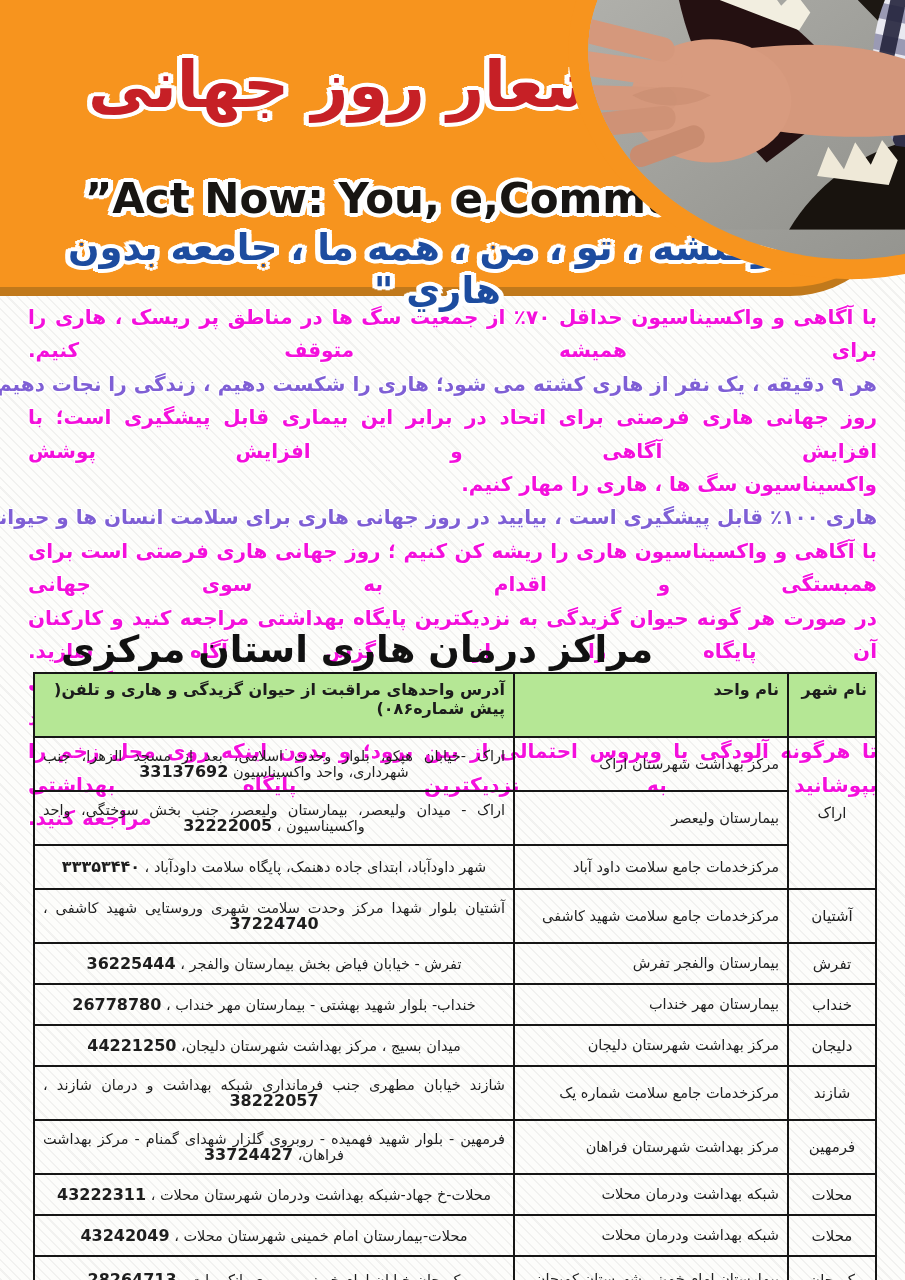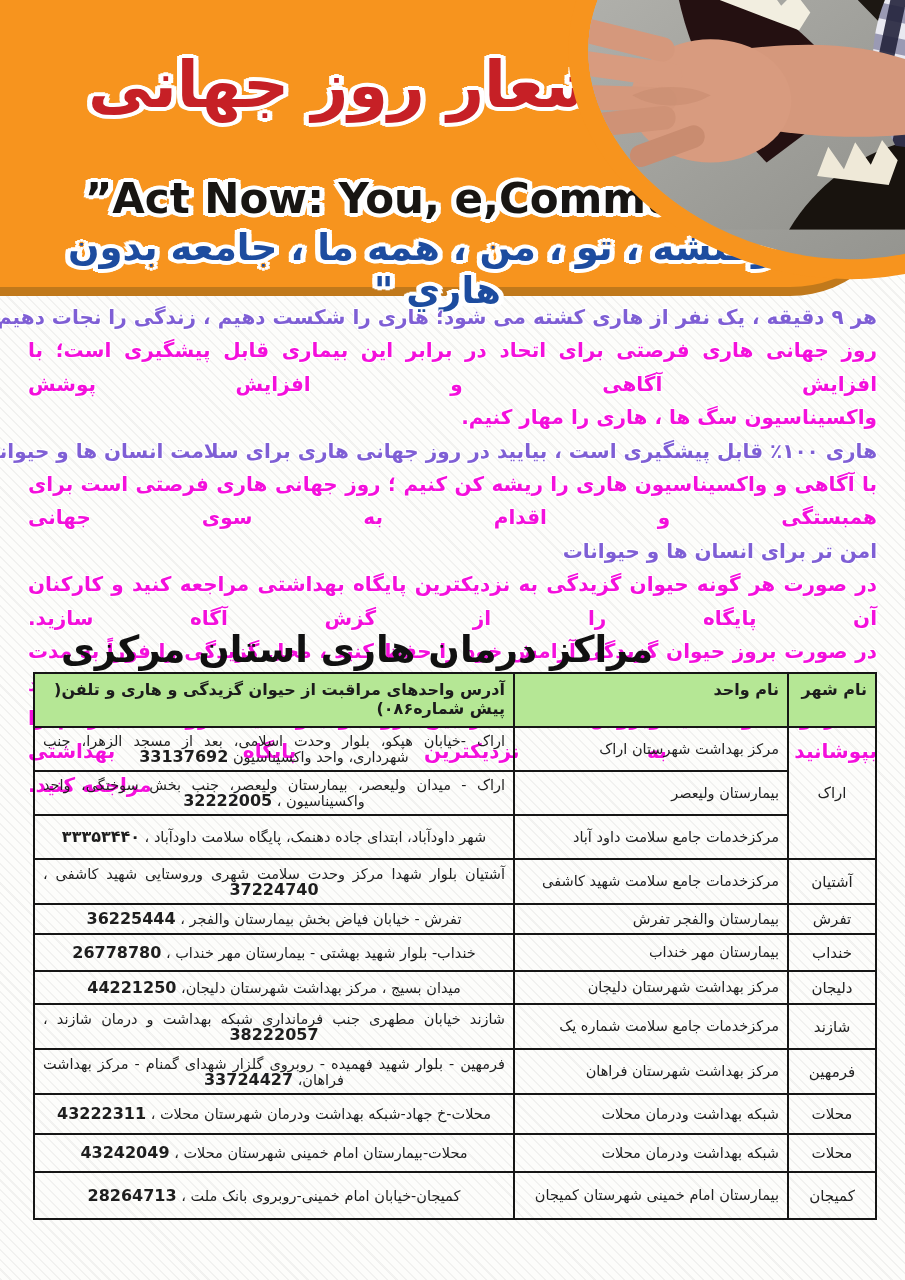--- a/index.html
+++ b/index.html
@@ -60,21 +60,21 @@
   
   .table-title{
     position:absolute; top:628px; left:0; width:714px; margin:0;
     font-size:37px; font-weight:800; color:#111; text-align:center; direction:rtl; z-index:1;
   }
   table.centers{
     position:absolute; top:672px; left:33px; width:842px;
     border-collapse:collapse; direction:rtl; z-index:2;
     table-layout:fixed;
   }
-  table.centers th, table.centers td{ border:2px solid #161616; padding:0 8px; }
+  table.centers th, table.centers td{ border:2px solid #161616; padding:10px 8px; }
   table.centers th{
     background:#b5e795; font-size:16px; font-weight:800; color:#1c1c1c;
     text-align:right; height:46px; vertical-align:top; padding-top:6px;
   }
   td.city{ width:88px; text-align:center; font-size:15px; color:#222;margin-top:33px; }
   td.unit{ width:274px; text-align:right; font-size:14.5px; color:#222; line-height:19px;border-radius:14px;}
   td.addr{
     width:480px; font-size:14.5px; color:#1e1e1e; line-height:16px;
     text-align:justify; text-align-last:center; direction:rtl;
   }
@@ -137,26 +137,26 @@
       <rect x="8" y="128" width="95" height="22" rx="11" fill="#d5987c" transform="rotate(14 8 128)"></rect>
       <rect x="2" y="158" width="105" height="22" rx="11" fill="#d89b7f" transform="rotate(8 2 158)"></rect>
       <rect x="0" y="190" width="100" height="22" rx="11" fill="#d5987c" transform="rotate(2 0 190)"></rect>
       <rect x="8" y="218" width="90" height="21" rx="10" fill="#cf9276" transform="rotate(-6 8 218)"></rect>
       <rect x="55" y="248" width="70" height="20" rx="10" fill="#c98c70" transform="rotate(-20 55 248)"></rect>
       <path d="M60,200 C80,190 110,190 130,200 C110,212 80,212 60,200 Z" fill="#c68a6e" opacity="0.5"></path>
     </svg>
   </div>
 
   <div class="body-text">
+    <div class="bl m just">با آگاهی و واکسیناسیون حداقل ۷۰٪ از جمعیت سگ ها در مناطق پر ریسک ، هاری را برای همیشه متوقف کنیم.</div>
     <div class="bl v center">هر ۹ دقیقه ، یک نفر از هاری کشته می شود؛ هاری را شکست دهیم ، زندگی را نجات دهیم.</div>
     <div class="bl m just">روز جهانی هاری فرصتی برای اتحاد در برابر این بیماری قابل پیشگیری است؛ با افزایش آگاهی و افزایش پوشش</div>
     <div class="bl m right">واکسیناسیون سگ ها ، هاری را مهار کنیم.</div>
     <div class="bl v center">هاری ۱۰۰٪ قابل پیشگیری است ، بیایید در روز جهانی هاری برای سلامت انسان ها و حیوانات قدم برداریم.</div>
     <div class="bl m just">با آگاهی و واکسیناسیون هاری را ریشه کن کنیم ؛ روز جهانی هاری فرصتی است برای همبستگی و اقدام به سوی جهانی</div>
-    <div class="bl v right">امن تر برای انسان ها و حیوانات</div>
     <div class="bl m just">در صورت هر گونه حیوان گزیدگی به نزدیکترین پایگاه بهداشتی مراجعه کنید و کارکنان آن پایگاه را از گزش آگاه سازید.</div>
     <div class="bl m just">در صورت بروز حیوان گزیدگی آرامش خود را حفظ کنید ، محل گزیدگی را فوراً به مدت ۱۵-۲۰ دقیقه با آب و صابون بشویید</div>
     <div class="bl m just">تا هرگونه آلودگی یا ویروس احتمالی از بین برود؛ و بدون اینکه روی محل زخم را بپوشانید به نزدیکترین پایگاه بهداشتی</div>
     <div class="bl m left">مراجعه کنید.</div>
   </div>
 
   <h2 class="table-title">مراکز درمان هاری استان مرکزی</h2>
 
   <table class="centers">
     <colgroup>

